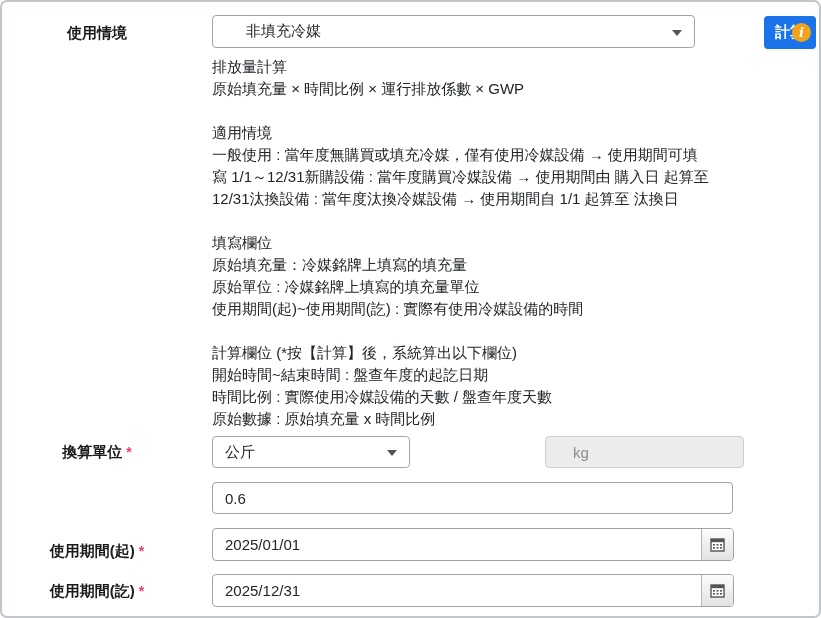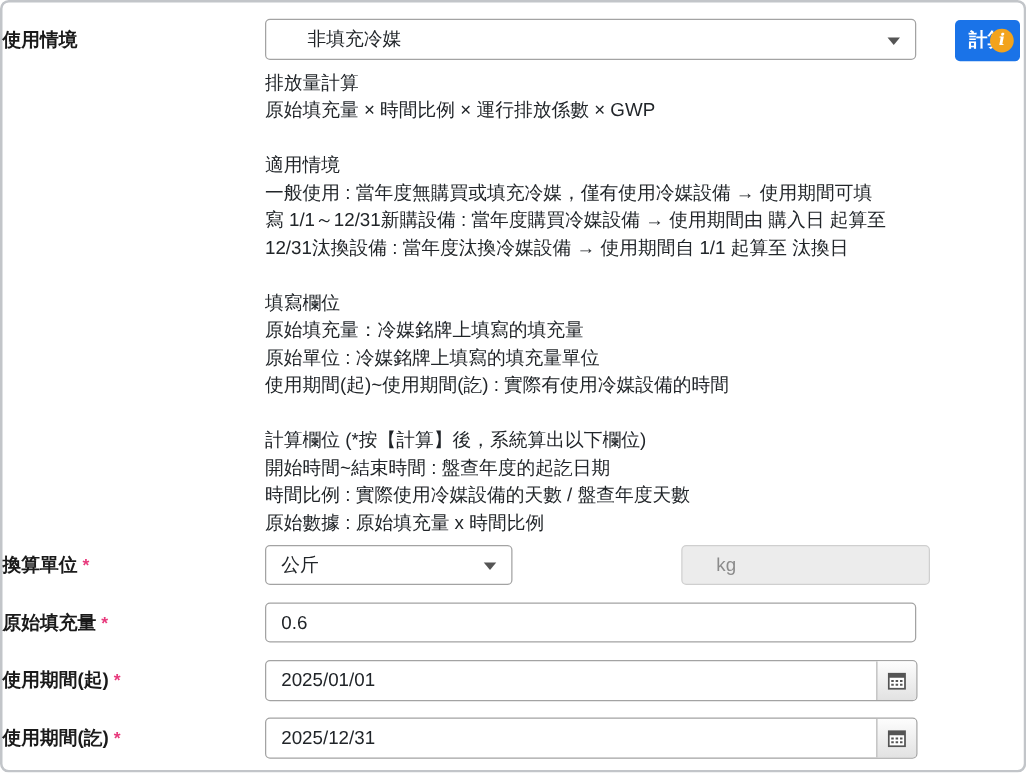--- a/index.html
+++ b/index.html
@@ -15,21 +15,21 @@
   body{
     font-family:"Liberation Sans","DejaVu Sans",sans-serif;
     color:var(--text);
     width:821px;height:618px;position:relative;
   }
   .card{
     position:absolute;left:0;top:0;width:821px;height:618px;
     background:#fff;border:2px solid var(--border-card);border-radius:7px;
   }
   .flabel{
-    position:absolute;left:0;width:190px;text-align:left;
+    position:absolute;left:0;width:190px;text-align:center;
     font-size:15px;font-weight:bold;color:#1a1a1a;white-space:nowrap;
   }
   .req{color:var(--required);font-weight:bold;margin-left:4px;font-size:14px;}
   .selectbox{
     position:absolute;height:33px;background:#fff;
     border:1px solid var(--border-strong);border-radius:4px;
     font-size:15px;display:flex;align-items:center;
     padding:0 30px 0 12px;cursor:pointer;
   }
   .caret{
@@ -81,21 +81,21 @@
   }
 </style>
 </head>
 <body>
 
 <div class="card">
 
   <div class="flabel" style="top:14px;height:33px;line-height:33px;">
     <span>使用情境</span>
   </div>
-  <div class="selectbox" style="left:210px;top:13px;width:521px;padding-left:33px;">
+  <div class="selectbox" style="left:210px;top:13px;width:483px;padding-left:33px;">
     <span>非填充冷媒</span>
     <span class="caret"></span>
   </div>
   <button class="btn-calc">計算</button>
   <div class="info-badge">i</div>
 
   <div class="help">排放量計算
 原始填充量 × 時間比例 × 運行排放係數 × GWP
 
 適用情境
@@ -117,28 +117,25 @@
     <span>換算單位</span><span class="req">*</span>
   </div>
   <div class="selectbox" style="left:210px;top:434px;width:198px;height:32px;">
     <span>公斤</span>
     <span class="caret"></span>
   </div>
   <div style="position:absolute;left:543px;top:434px;width:199px;height:32px;">
     <input class="txtinput disabled-input" type="text" disabled="" value="kg" style="">
   </div>
 
-  <div class="flabel" style="top:480px;height:32px;line-height:32px;">
-    <span>原始填充量</span><span class="req">*</span>
-  </div>
   <div style="position:absolute;left:210px;top:480px;width:521px;height:32px;">
     <input class="txtinput" type="text" value="0.6" style="">
   </div>
 
-  <div class="flabel" style="top:526px;height:33px;line-height:33px;">
+  <div class="flabel" style="top:526px;height:33px;line-height:45px;">
     <span>使用期間(起)</span><span class="req">*</span>
   </div>
   <div class="dategroup" style="top:526px;">
     <input type="text" value="2025/01/01" style="">
     <button class="calbtn">
       <svg width="15" height="15" viewBox="0 0 15 15">
         <rect x="1" y="2" width="13" height="12" fill="#fff" stroke="#555" stroke-width="1.4"></rect>
         <rect x="1" y="2" width="13" height="3.2" fill="#555"></rect>
         <g fill="#555">
           <rect x="3" y="7" width="2" height="1.6"></rect>

